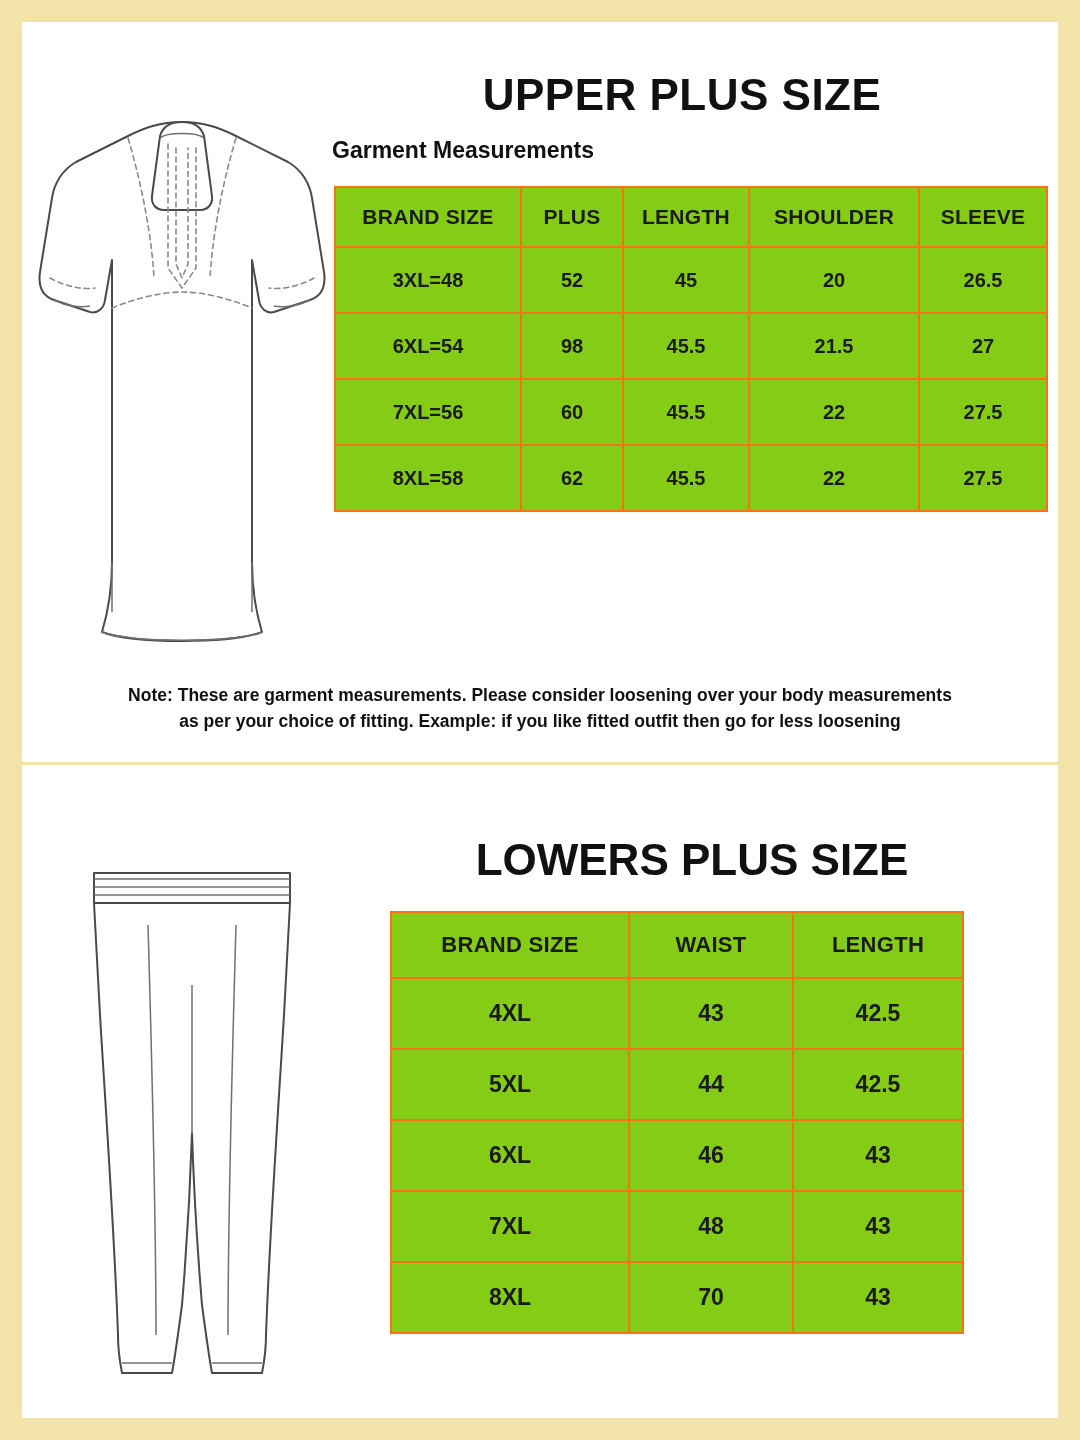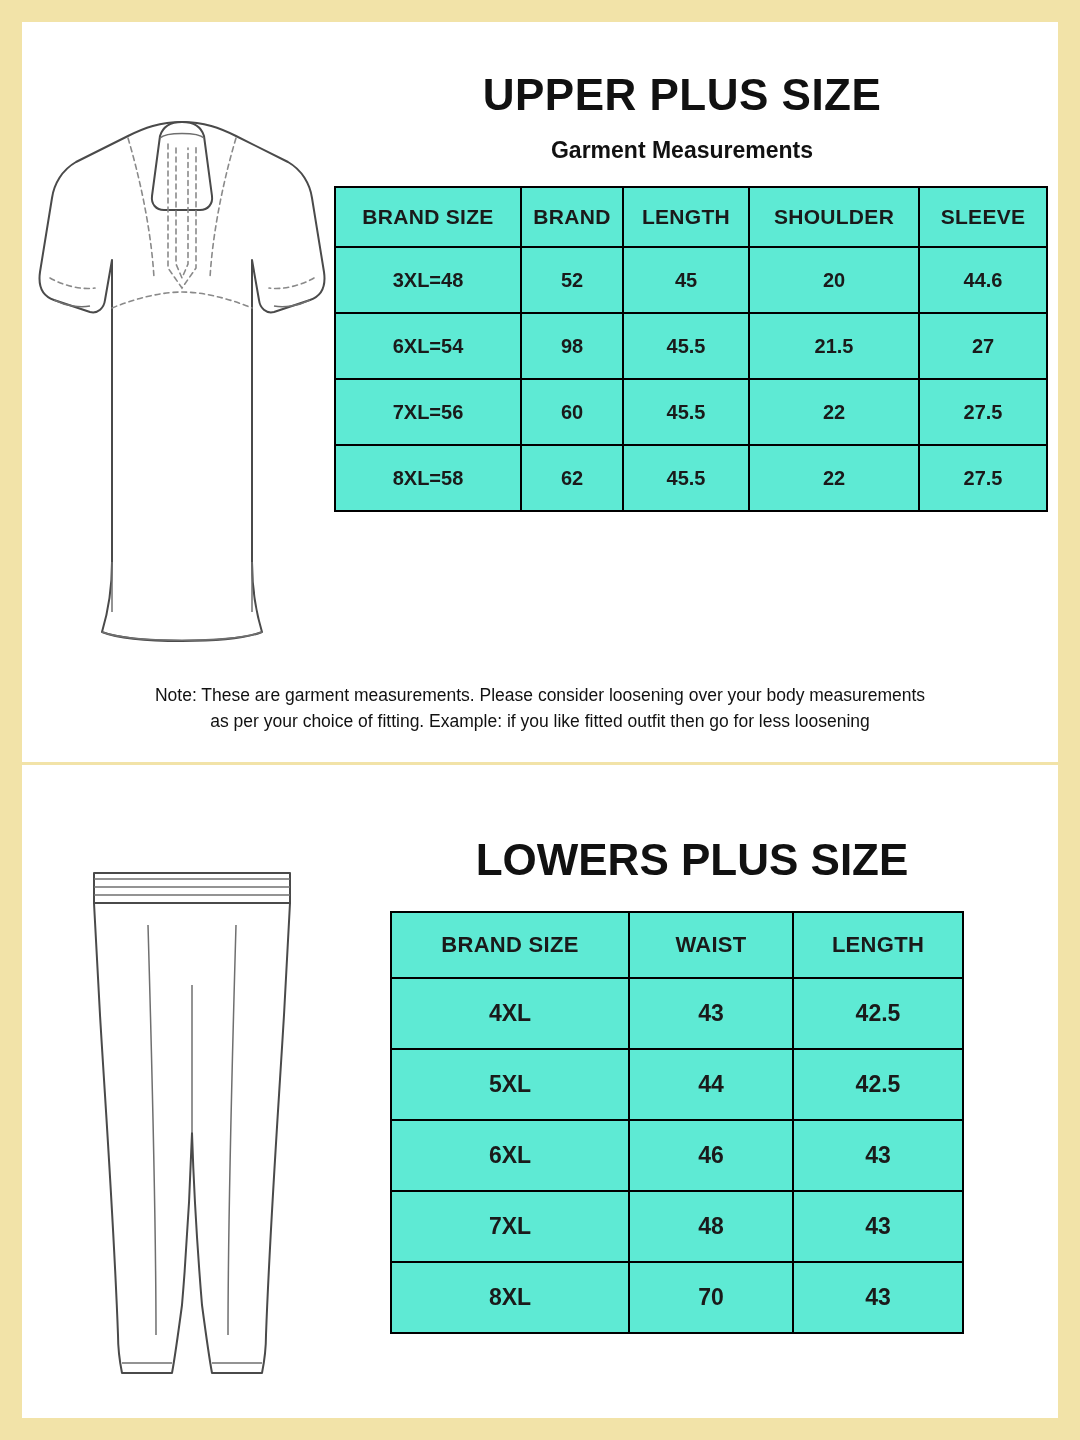--- a/index.html
+++ b/index.html
@@ -39,36 +39,36 @@
     font-size: 44px;
     font-weight: bold;
     letter-spacing: 0.5px;
     color: #111111;
   }
   .subtitle-upper {
     position: absolute;
     left: 310px;
     top: 115px;
     width: 700px;
-    text-align: center;
+    text-align: left;
     font-size: 23px;
     font-weight: bold;
     color: #111111;
   }
 
   table.size-table {
     border-collapse: collapse;
     table-layout: fixed;
   }
   table.size-table th,
   table.size-table td {
-    border: 2px solid #000000;
+    border: 2px solid #f97316;
     text-align: center;
     color: #1a1a1a;
-    background: #5eead4;
+    background: #84cc16;
   }
   table.size-table th {
     font-size: 21px;
     font-weight: bold;
     height: 56px;
     letter-spacing: 0.3px;
   }
   table.size-table td {
     font-size: 20px;
     font-weight: bold;
@@ -87,21 +87,21 @@
   #upper-table col.c3 { width: 170px; }
   #upper-table col.c4 { width: 128px; }
 
   .note {
     position: absolute;
     left: 60px;
     top: 660px;
     width: 916px;
     text-align: center;
     font-size: 17.5px;
-    font-weight: normal;
+    font-weight: bold;
     line-height: 1.5;
     color: #111111;
   }
 
   .divider {
     position: absolute;
     left: 0;
     top: 740px;
     width: 1036px;
     height: 3px;
@@ -243,33 +243,33 @@
       <colgroup>
         <col class="c0">
           <col class="c1">
           <col class="c2">
           <col class="c3">
           <col class="c4">
       </colgroup>
       <thead>
         <tr>
           <th>BRAND SIZE</th>
-          <th>BRAND</th>
+          <th>PLUS</th>
           <th>LENGTH</th>
           <th>SHOULDER</th>
           <th>SLEEVE</th>
         </tr>
       </thead>
       <tbody>
         <tr>
           <td>3XL=48</td>
           <td>52</td>
           <td>45</td>
           <td>20</td>
-          <td>44.6</td>
+          <td>26.5</td>
         </tr>
         <tr>
           <td>6XL=54</td>
           <td>98</td>
           <td>45.5</td>
           <td>21.5</td>
           <td>27</td>
         </tr>
         <tr>
           <td>7XL=56</td>

